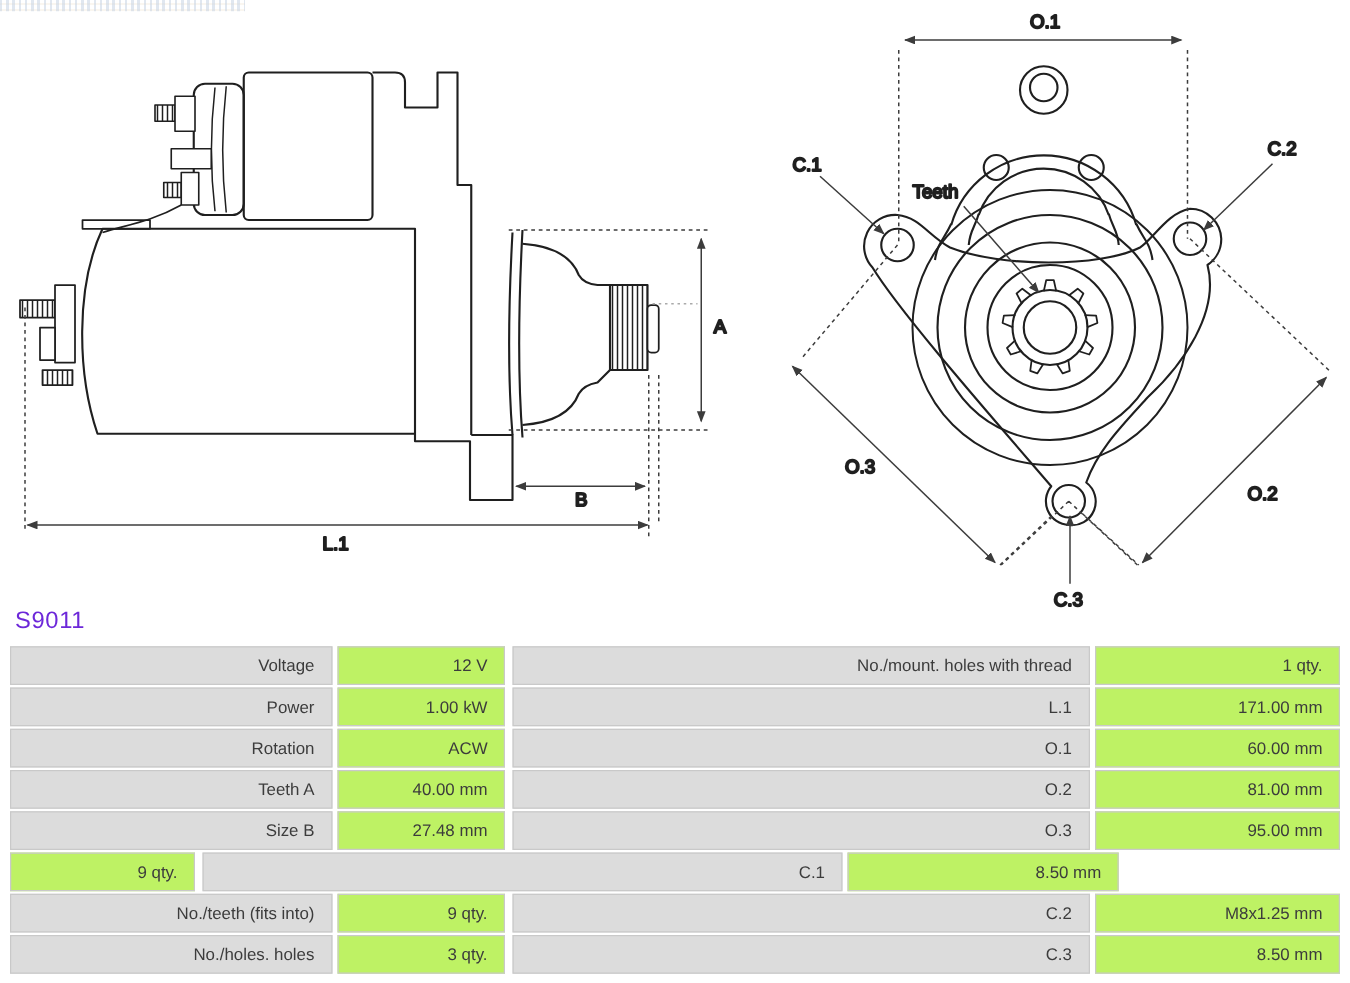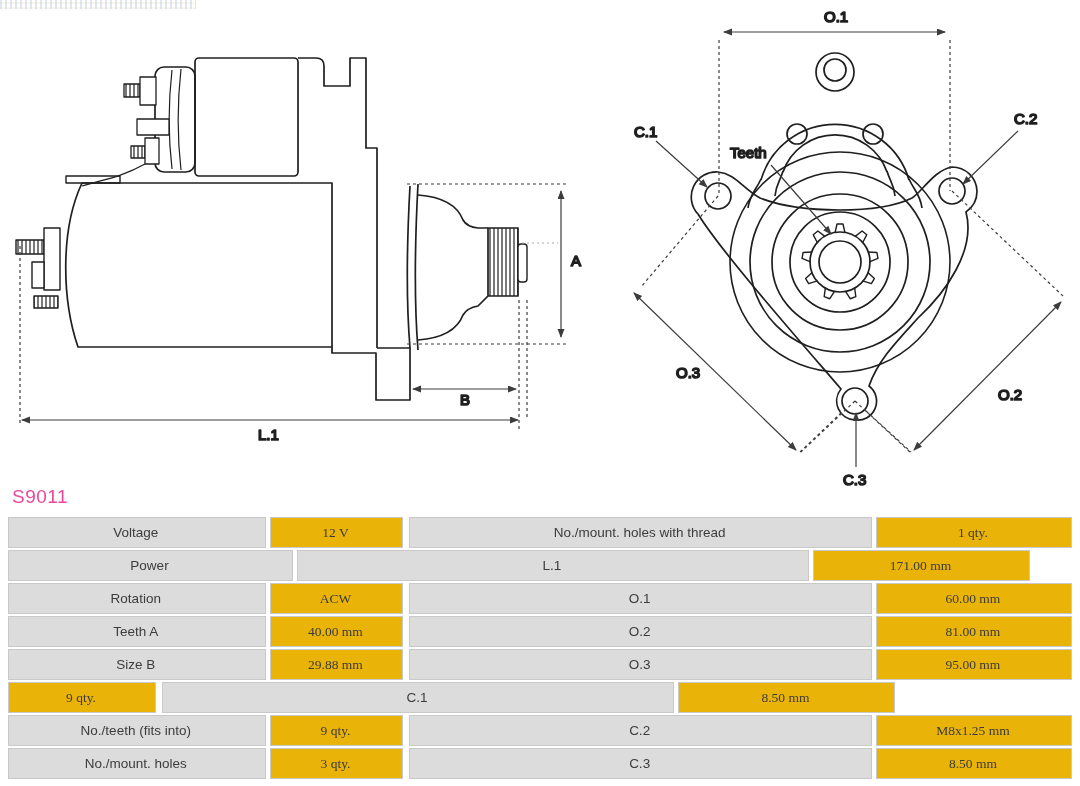--- a/index.html
+++ b/index.html
@@ -13,32 +13,32 @@
       repeating-linear-gradient(90deg, rgba(120,150,190,.5) 0 2px, rgba(255,255,255,0) 2px 5px),
       repeating-linear-gradient(0deg, rgba(220,200,160,.35) 0 2px, rgba(255,255,255,0) 2px 5px);
   }
 
   #drawing{position:absolute;left:0;top:0;}
 
   .dim-label{font-family:"Liberation Sans","DejaVu Sans",sans-serif;font-size:15px;fill:#555;}
 
   #part-number{
     position:absolute;left:12px;top:486px;
-    font-size:19px;color:#ec4899;letter-spacing:.5px;
+    font-size:19px;color:#6d28d9;letter-spacing:.5px;
   }
 
   #spec-table{position:absolute;left:8px;top:517px;width:1064px;}
   .spec-row{display:flex;margin-bottom:2px;height:31px;}
   .spec-cell{
     box-sizing:border-box;height:31px;line-height:29px;
     border:1px solid #c9c9c9;background:#dcdcdc;
-    font-size:13.5px;color:#3c3c3c;text-align:center;
-    padding-right:2px;overflow:hidden;white-space:nowrap;
+    font-size:13.5px;color:#3c3c3c;text-align:right;
+    padding-right:13px;overflow:hidden;white-space:nowrap;
   }
-  .spec-cell.value{background:#eab308;font-family:Liberation Serif, serif;}
+  .spec-cell.value{background:#bef264;}
   .c1{width:285px;margin-right:4px;}
   .c2{width:148px;margin-right:6px;}
   .c3{width:512px;margin-right:4px;}
   .c4{width:217px;}
 </style>
 </head>
 <body>
 
 <div id="page">
 
@@ -226,59 +226,60 @@
 
     <div class="spec-row">
       <div class="spec-cell c1">Voltage</div>
       <div class="spec-cell value c2">12 V</div>
       <div class="spec-cell c3">No./mount. holes with thread</div>
       <div class="spec-cell value c4">1 qty.</div>
     </div>
 
     <div class="spec-row">
       <div class="spec-cell c1">Power</div>
+      <div class="spec-cell value c2">1.00 kW</div>
       <div class="spec-cell c3">L.1</div>
       <div class="spec-cell value c4">171.00 mm</div>
     </div>
 
     <div class="spec-row">
       <div class="spec-cell c1">Rotation</div>
       <div class="spec-cell value c2">ACW</div>
       <div class="spec-cell c3">O.1</div>
       <div class="spec-cell value c4">60.00 mm</div>
     </div>
 
     <div class="spec-row">
       <div class="spec-cell c1">Teeth A</div>
       <div class="spec-cell value c2">40.00 mm</div>
       <div class="spec-cell c3">O.2</div>
       <div class="spec-cell value c4">81.00 mm</div>
     </div>
 
     <div class="spec-row">
       <div class="spec-cell c1">Size B</div>
-      <div class="spec-cell value c2">29.88 mm</div>
+      <div class="spec-cell value c2">27.48 mm</div>
       <div class="spec-cell c3">O.3</div>
       <div class="spec-cell value c4">95.00 mm</div>
     </div>
 
     <div class="spec-row">
       <div class="spec-cell value c2">9 qty.</div>
       <div class="spec-cell c3">C.1</div>
       <div class="spec-cell value c4">8.50 mm</div>
     </div>
 
     <div class="spec-row">
       <div class="spec-cell c1">No./teeth (fits into)</div>
       <div class="spec-cell value c2">9 qty.</div>
       <div class="spec-cell c3">C.2</div>
       <div class="spec-cell value c4">M8x1.25 mm</div>
     </div>
 
     <div class="spec-row">
-      <div class="spec-cell c1">No./mount. holes</div>
+      <div class="spec-cell c1">No./holes. holes</div>
       <div class="spec-cell value c2">3 qty.</div>
       <div class="spec-cell c3">C.3</div>
       <div class="spec-cell value c4">8.50 mm</div>
     </div>
 
   </div>
 </div>
 
 </body></html>

